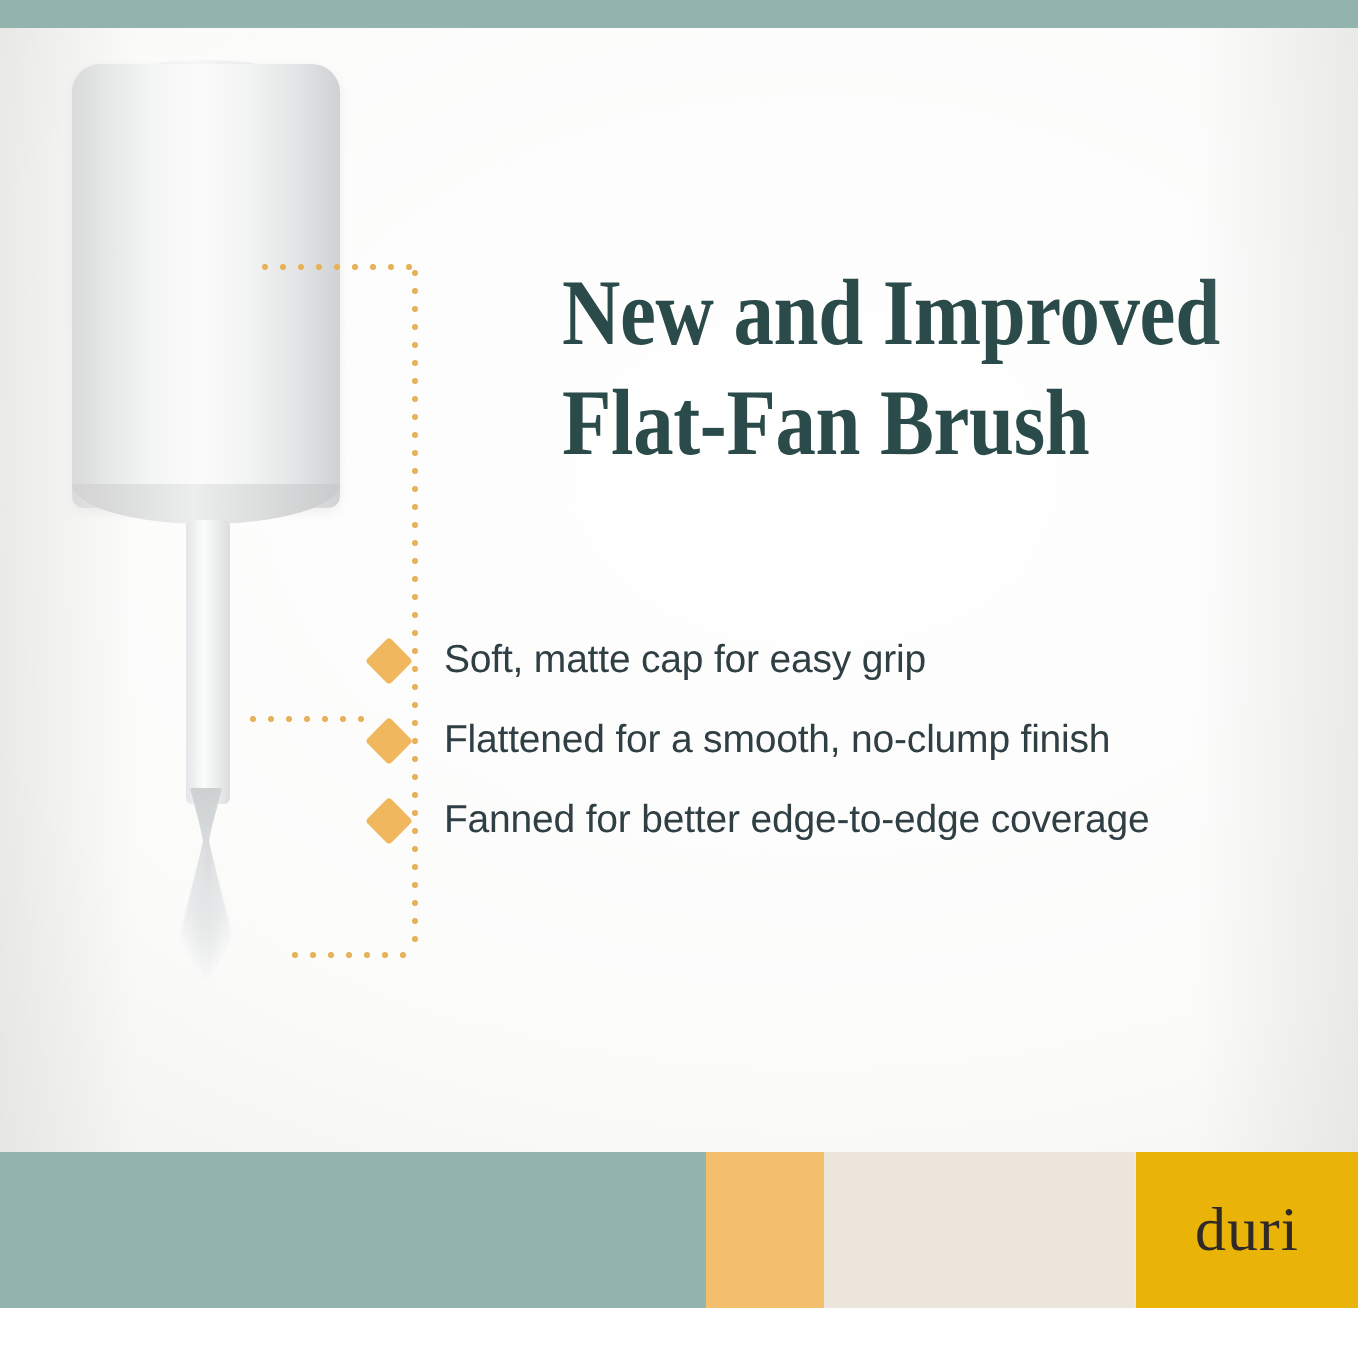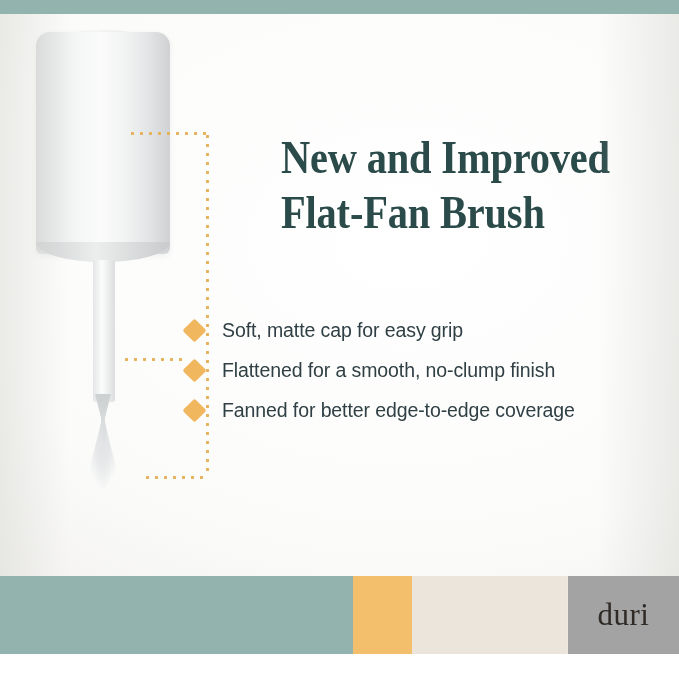--- a/index.html
+++ b/index.html
@@ -174,21 +174,21 @@
     top: 576px;
     width: 679px;
     height: 78px;
     display: flex;
   }
   .band-teal   { width: 353px; background: #93b3ae; }
   .band-gold   { width: 59px;  background: #f3bf6c; }
   .band-cream  { width: 155px; background: #ece5dc; }
   .band-logo   {
     flex: 1 1 auto;
-    background: #a3a3a3;
+    background: #eab308;
     display: flex;
     align-items: center;
     justify-content: center;
     border-left: 1px solid #efe8dd;
   }
   .logo-text {
     font-family: "Liberation Serif", serif;
     font-size: 31px;
     color: #2f2a26;
     letter-spacing: 0.5px;

